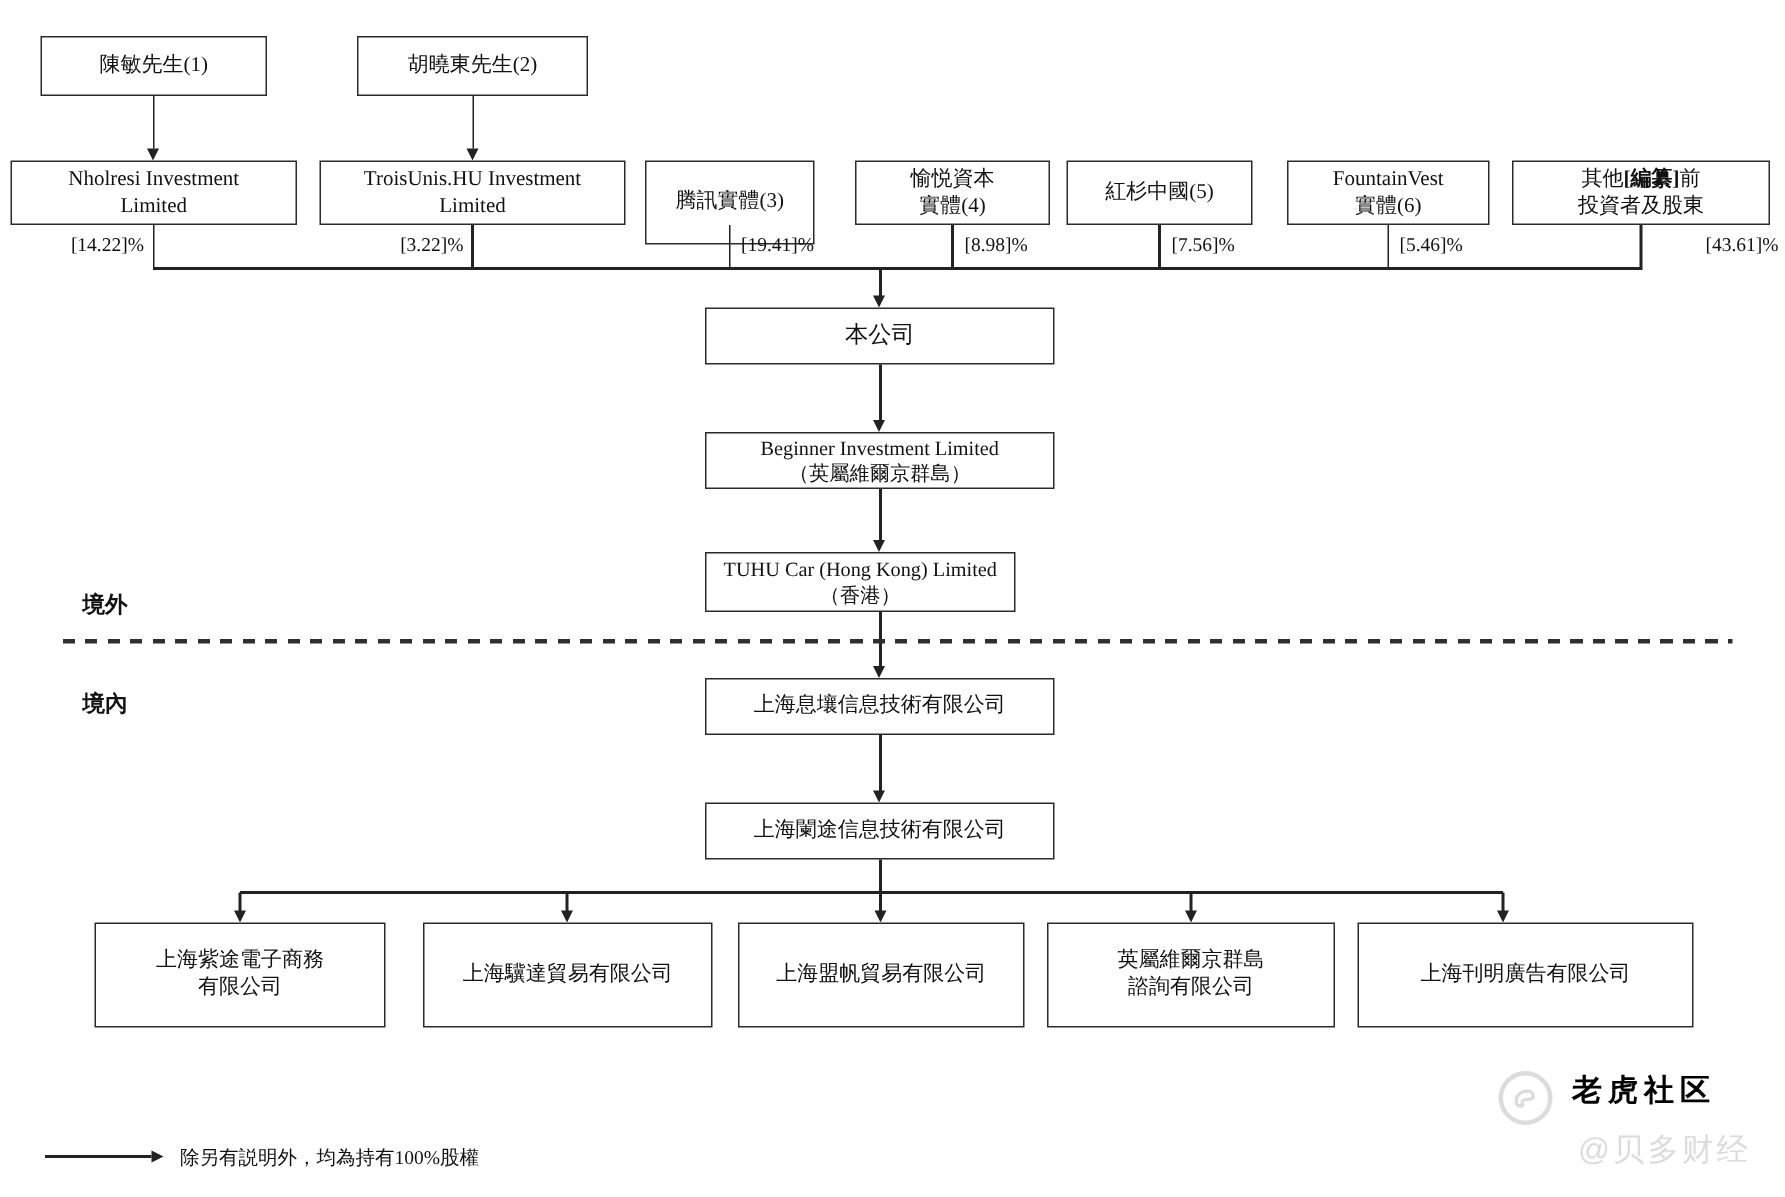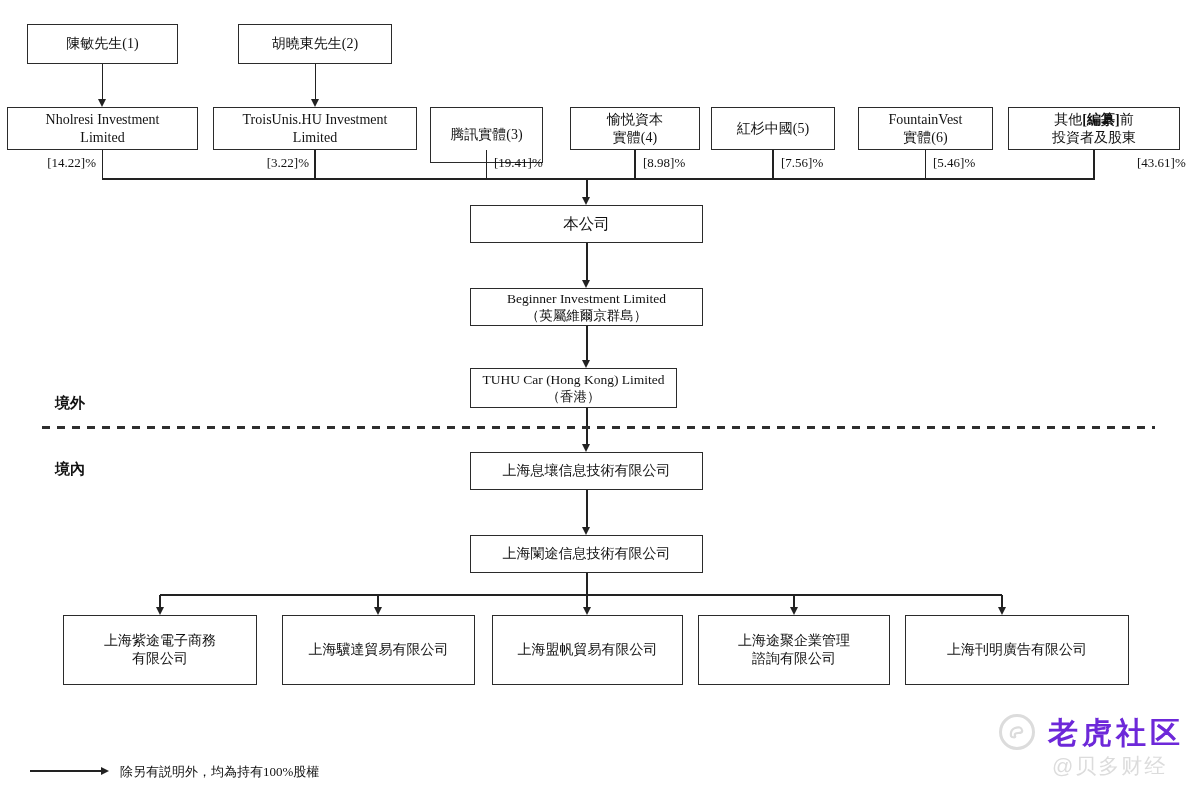--- a/index.html
+++ b/index.html
@@ -21,22 +21,22 @@
   .arr-right{position:absolute;width:0;height:0;
     border-top:4.5px solid transparent;border-bottom:4.5px solid transparent;
     border-left:8px solid #222;}
   .pct{position:absolute;font-size:13px;top:155px;white-space:nowrap;}
   .region{position:absolute;left:55px;font-weight:bold;font-size:15px;}
   .dashed{
     position:absolute;height:2.5px;
     background:repeating-linear-gradient(90deg,#2e2e2e 0 8px,transparent 8px 15px);
   }
   .legend-note{position:absolute;font-size:13px;white-space:nowrap;}
-  .wm-brand{position:absolute;font-size:30px;font-weight:bold;letter-spacing:4px;
-    color:#6d28d9;font-family:"Liberation Sans","DejaVu Sans",sans-serif;white-space:nowrap;}
+  .wm-brand{position:absolute;font-size:20px;font-weight:bold;letter-spacing:4px;
+    color:#000000;font-family:"Liberation Sans","DejaVu Sans",sans-serif;white-space:nowrap;}
   .wm-handle{position:absolute;font-size:21px;color:#dcdcdc;letter-spacing:2px;
     font-family:"Liberation Sans","DejaVu Sans",sans-serif;white-space:nowrap;}
   .wm-circle{position:absolute;width:30px;height:30px;border:3px solid #dcdcdc;border-radius:50%;
     display:flex;align-items:center;justify-content:center;}
   .bold{font-weight:bold;}
   .two-col{flex-direction:column;}
 </style>
 </head>
 <body>
 
@@ -121,21 +121,21 @@
   <div class="arr-down" style="left:582.5px;top:607px;"></div>
   <div class="vline" style="left:793.25px;top:595px;height:13px;"></div>
   <div class="arr-down" style="left:789.5px;top:607px;"></div>
   <div class="vline" style="left:1001.25px;top:595px;height:13px;"></div>
   <div class="arr-down" style="left:997.5px;top:607px;"></div>
 
   <div class="box" style="left:63px;top:615px;width:194px;height:70px;">上海紫途電子商務
 有限公司</div>
   <div class="box" style="left:282px;top:615px;width:193px;height:70px;">上海驥達貿易有限公司</div>
   <div class="box" style="left:492px;top:615px;width:191px;height:70px;">上海盟帆貿易有限公司</div>
-  <div class="box" style="left:698px;top:615px;width:192px;height:70px;">上海途聚企業管理
+  <div class="box" style="left:698px;top:615px;width:192px;height:70px;">英屬維爾京群島
 諮詢有限公司</div>
   <div class="box" style="left:905px;top:615px;width:224px;height:70px;">上海刊明廣告有限公司</div>
 
   <div class="hline" style="left:30px;top:770px;width:71px;"></div>
   <div class="arr-right" style="left:101px;top:766.5px;"></div>
   <div class="legend-note" style="left:120px;top:763px;">除另有説明外，均為持有100%股權</div>
 
   <div class="wm-circle" style="left:999px;top:714px;">
     <svg width="22" height="22" viewBox="0 0 22 22">
       <path d="M5 15 Q4 9 9 7 Q15 5 16 9 Q17 12 12 12 Q8 12 9 15 Q10 17 6 16 Z" fill="none" stroke="#dcdcdc" stroke-width="2.2" stroke-linecap="round"></path>

